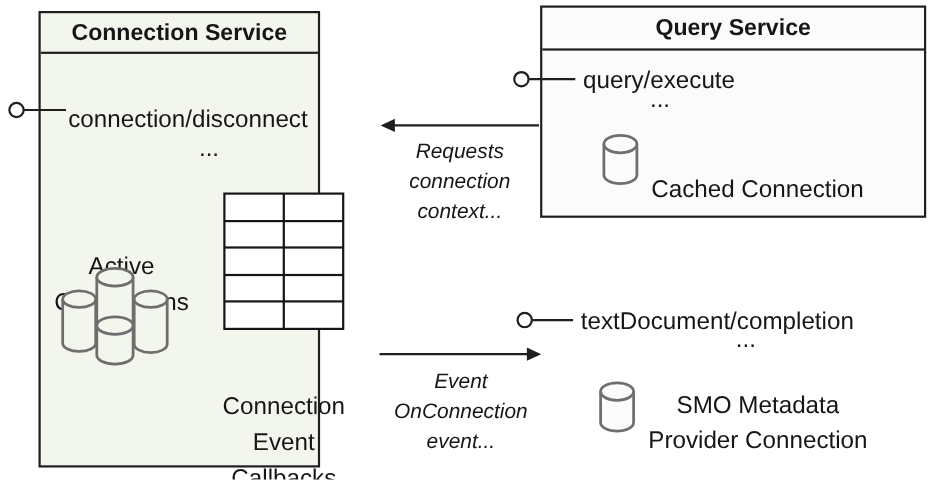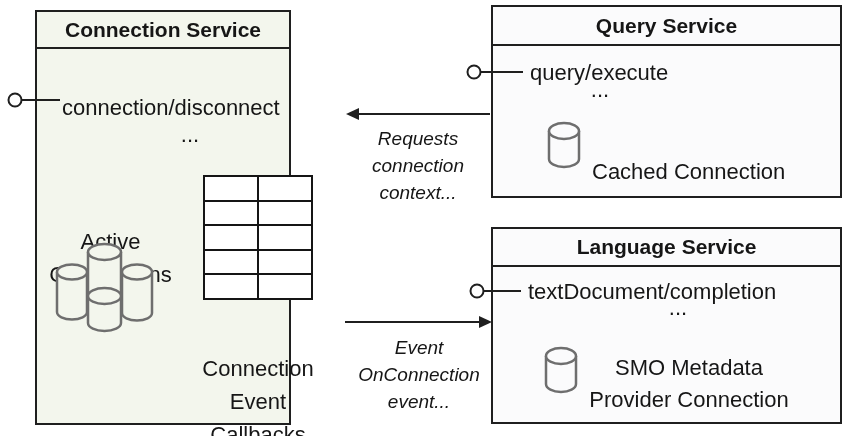--- a/index.html
+++ b/index.html
@@ -49,23 +49,20 @@
 <div class="canvas">
 
   <div class="box conn" style="left:35px; top:10px; width:256px; height:415px;">
     <div class="box-title" style="height:37px;">Connection Service</div>
   </div>
 
   <div class="box svc" style="left:491px; top:5px; width:351px; height:193px;">
     <div class="box-title" style="height:39px;">Query Service</div>
   </div>
 
-  <div class="box svc" style="left:491px; top:227px; width:351px; height:197px;">
-    <div class="box-title" style="height:38px;">Language Service</div>
-  </div>
 
   <svg class="overlay" viewBox="0 0 846 436">
     <g>
       <path class="conn-line" d="M490 114 H356"></path>
       <polygon class="arrow-head" points="346,114 359,108 359,120"></polygon>
     </g>
     <g>
       <path class="conn-line" d="M345 322 H482"></path>
       <polygon class="arrow-head" points="492,322 479,316 479,328"></polygon>
     </g>

